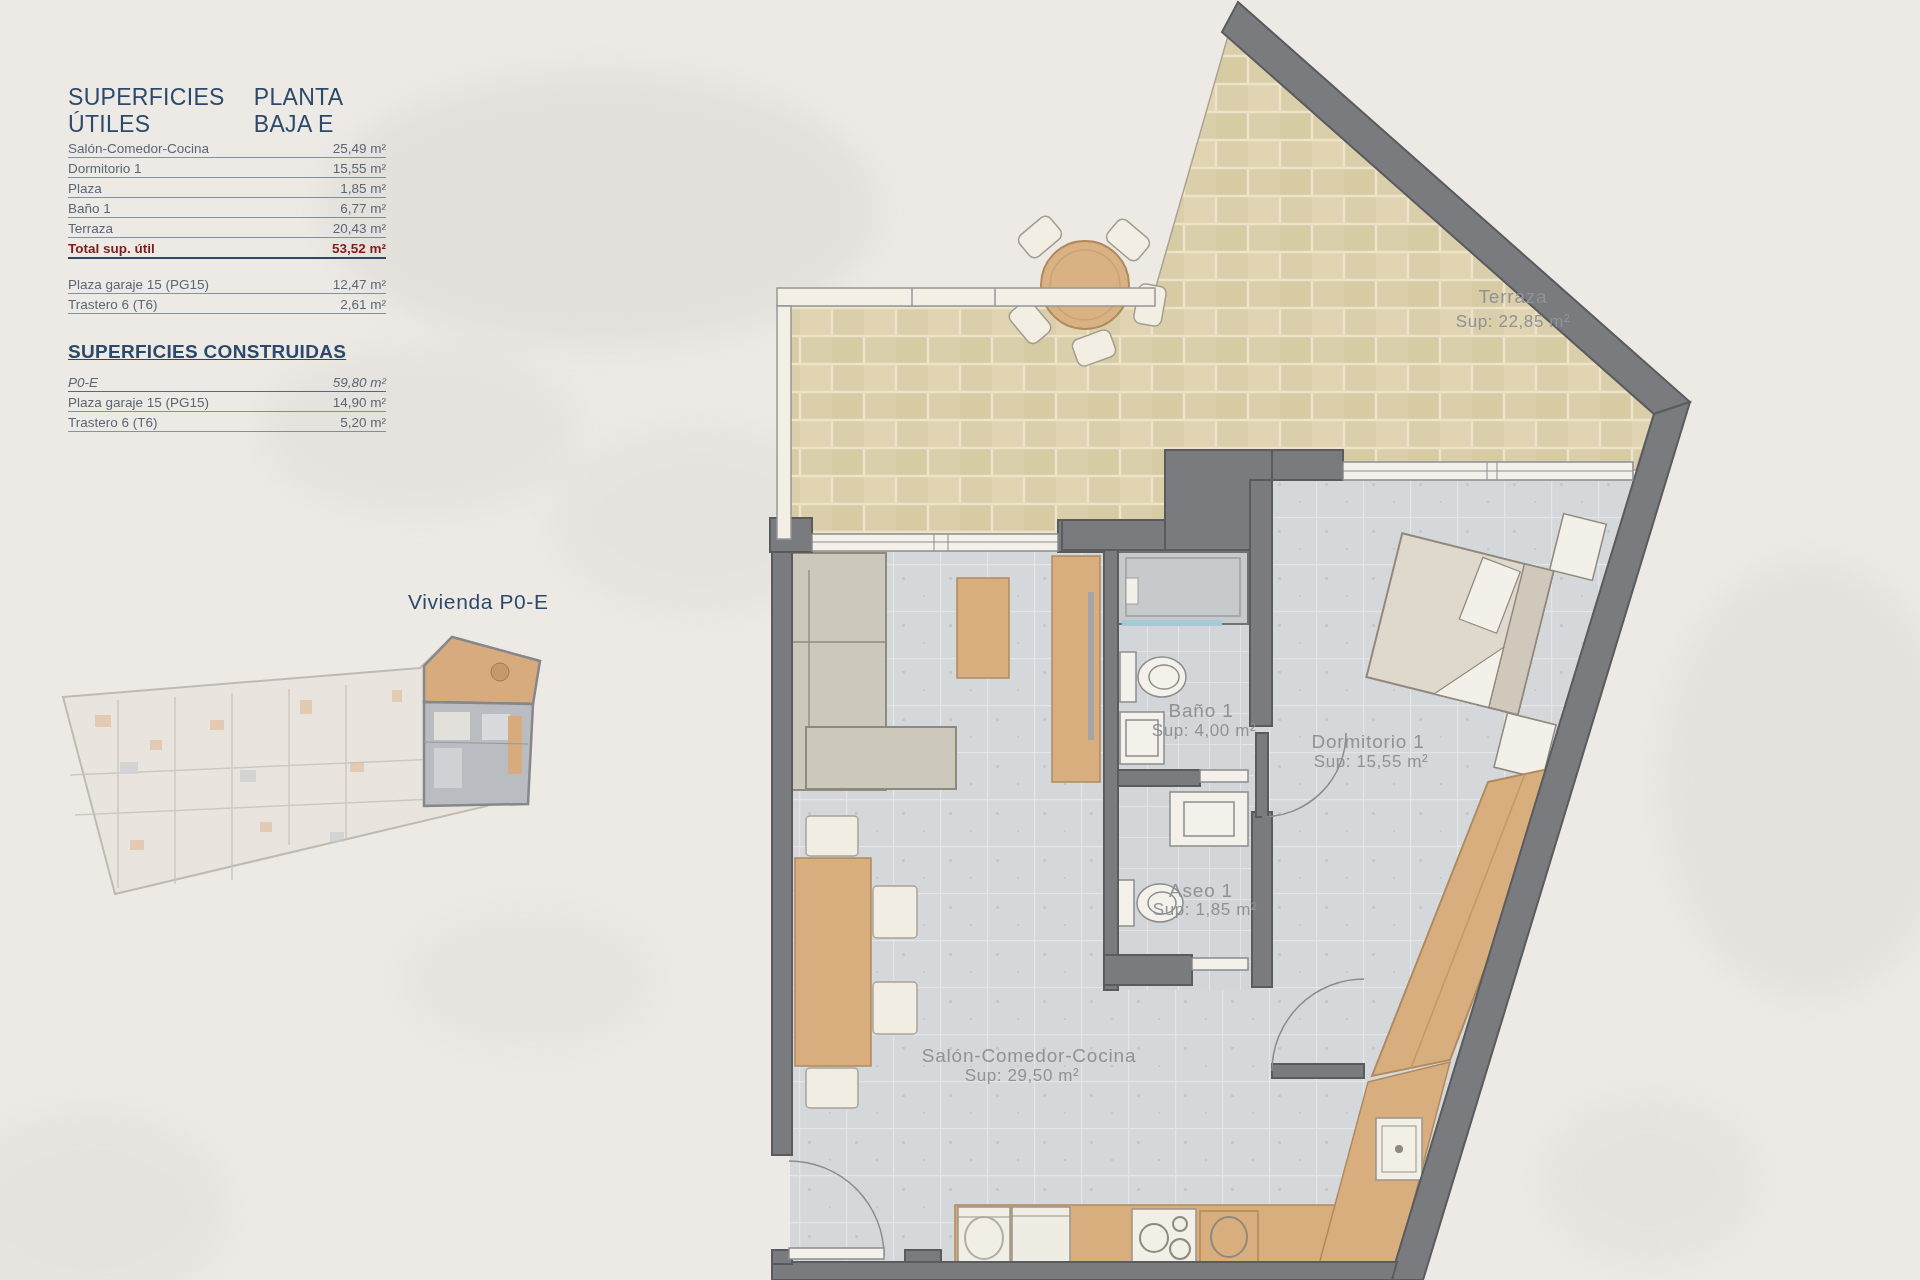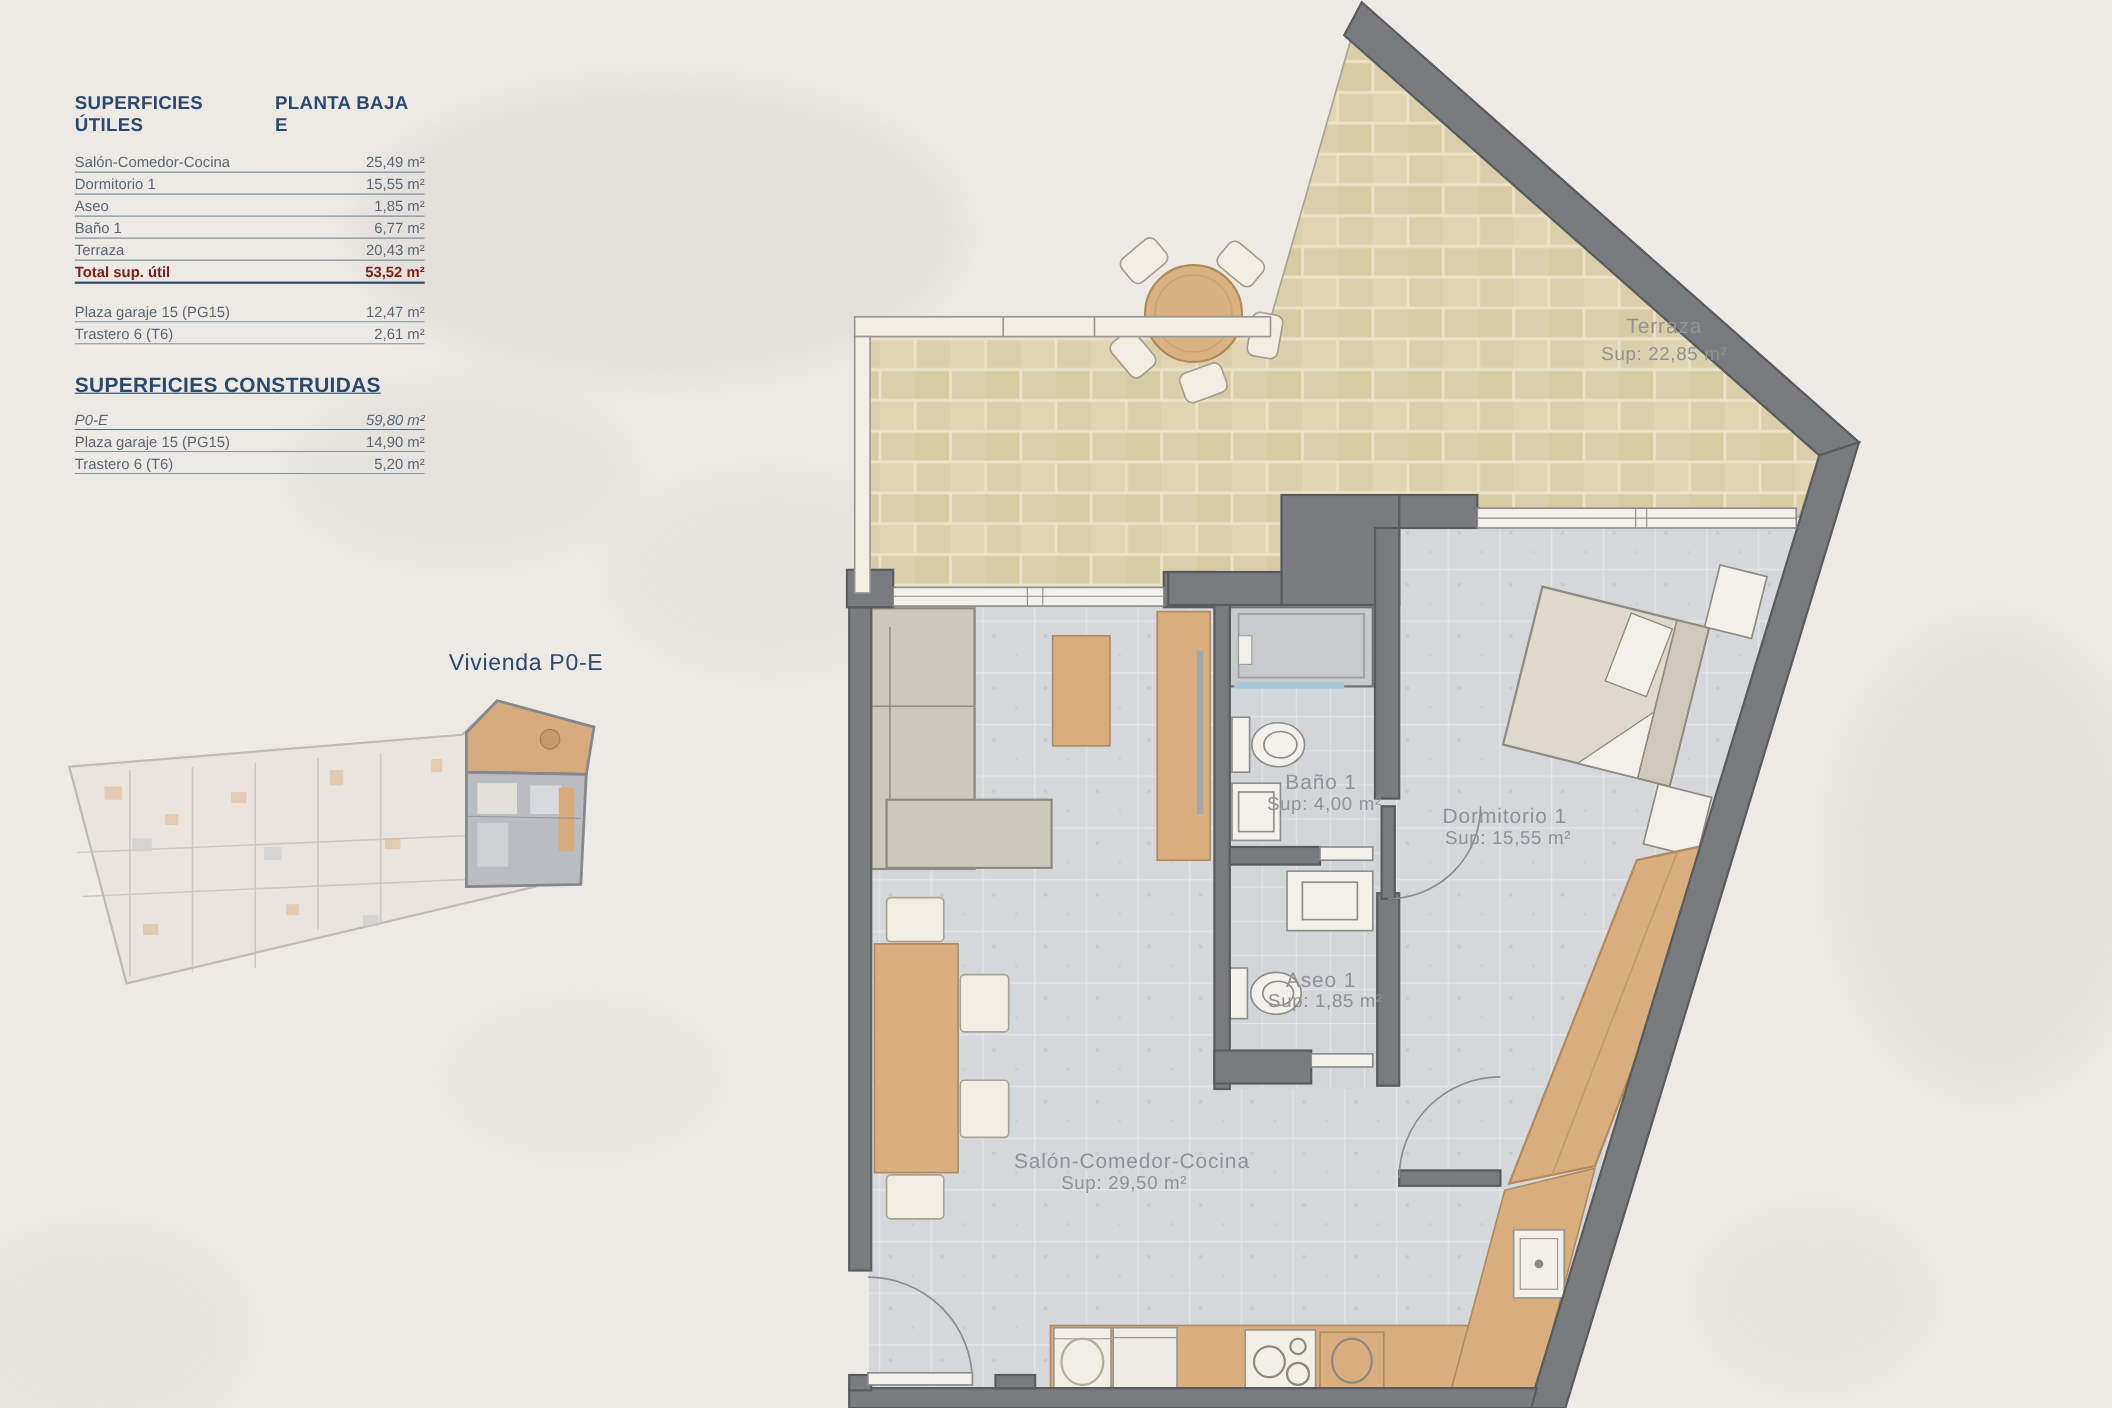--- a/index.html
+++ b/index.html
@@ -6,21 +6,21 @@
   .page{position:relative;width:1920px;height:1280px;overflow:hidden;
         font-family:"Liberation Sans",sans-serif;background:#edeae6;}
   svg.plan{position:absolute;left:0;top:0;}
   svg text{font-family:"Liberation Sans",sans-serif;}
   .room-name{fill:#8f9296;font-size:19px;letter-spacing:.8px;}
   .room-sup{fill:#8f9296;font-size:17px;letter-spacing:.6px;}
   .mini-label{fill:#2b4a6b;font-size:21px;font-weight:500;letter-spacing:.6px;}
 
   .surface-panel{position:absolute;left:68px;top:84px;width:318px;}
   .panel-title-row{display:flex;justify-content:space-between;align-items:baseline;
-      font-size:17px;font-weight:bold;color:#2b4a6b;letter-spacing:.3px;margin-bottom:13px;}
+      font-size:23px;font-weight:normal;color:#2b4a6b;letter-spacing:.3px;margin-bottom:0;}
   .srow{display:flex;justify-content:space-between;align-items:flex-end;
       height:18px;font-size:13.5px;color:#5a6774;
       border-bottom:1px solid rgba(43,74,107,.55);padding-bottom:1px;}
   .srow .val{white-space:nowrap;}
   .srow.total{color:#7f1d1d;font-weight:bold;border-bottom:2px solid #2b4a6b;}
   .srow.emph{border-bottom:1.6px solid rgba(43,74,107,.8);font-style:italic;}
   .gap14{height:15px;} .gap26{height:27px;} .gap8{height:9px;}
   .panel-subtitle{font-size:19px;font-weight:bold;color:#2b4a6b;letter-spacing:.3px;text-decoration:underline;}
 </style>
 </head>
@@ -291,21 +291,21 @@
 
   <div class="srow">
     <span class="lab">Salón-Comedor-Cocina</span>
     <span class="val">25,49 m²</span>
   </div>
   <div class="srow">
     <span class="lab">Dormitorio 1</span>
     <span class="val">15,55 m²</span>
   </div>
   <div class="srow">
-    <span class="lab">Aseo</span>
+    <span class="lab">Plaza</span>
     <span class="val">1,85 m²</span>
   </div>
   <div class="srow">
     <span class="lab">Baño 1</span>
     <span class="val">6,77 m²</span>
   </div>
   <div class="srow">
     <span class="lab">Terraza</span>
     <span class="val">20,43 m²</span>
   </div>

